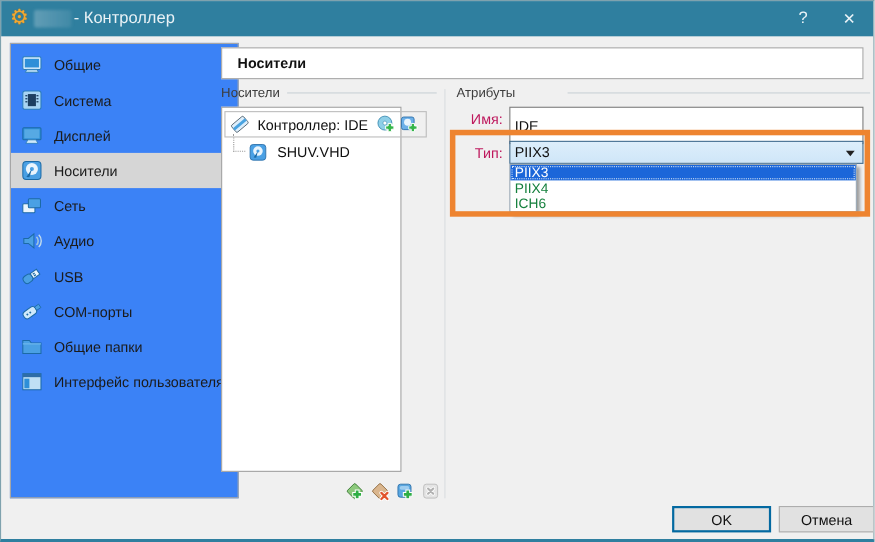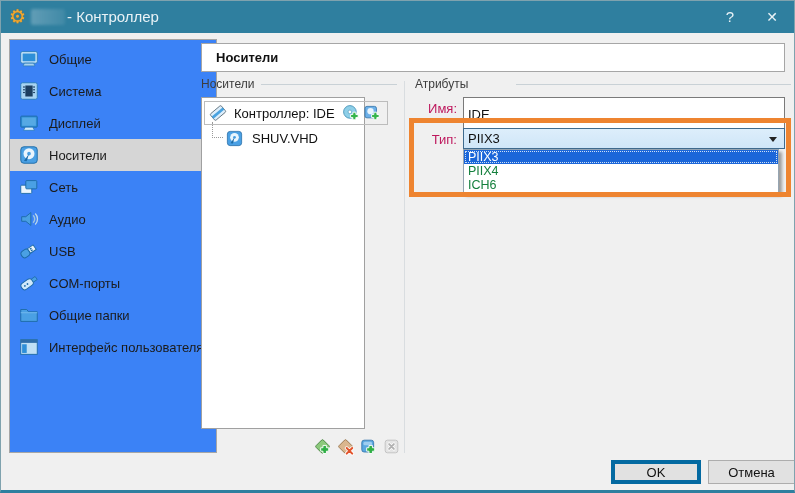--- a/index.html
+++ b/index.html
@@ -80,21 +80,21 @@
           cursor:default; }
   .dd-item.selected { background:#1b66d9; color:#ffffff; outline:1px dotted #cfe0f5;
           outline-offset:-2px; }
   
   .annotation { position:absolute; left:408px; top:117px; width:382px; height:79px;
           border:5px solid #ee8430; z-index:40; pointer-events:none; }
   
   .btn { position:absolute; top:459px; height:24px; background:#e1e1e1; font-size:13px;
           color:#111; display:flex; align-items:center; justify-content:center; cursor:default;
           font-family:"Liberation Sans",sans-serif; }
-  .btn-ok { left:610px; width:90px; border:4px solid #0369a1; }
+  .btn-ok { left:610px; width:90px; border:2px solid #0369a1; }
   .btn-cancel { left:707px; width:87px; border:1px solid #adadad; }
   svg { display:block; }
 </style>
 </head>
 <body>
 
 <div class="window">
 
   <div class="titlebar">
     <span class="gear">⚙</span>

